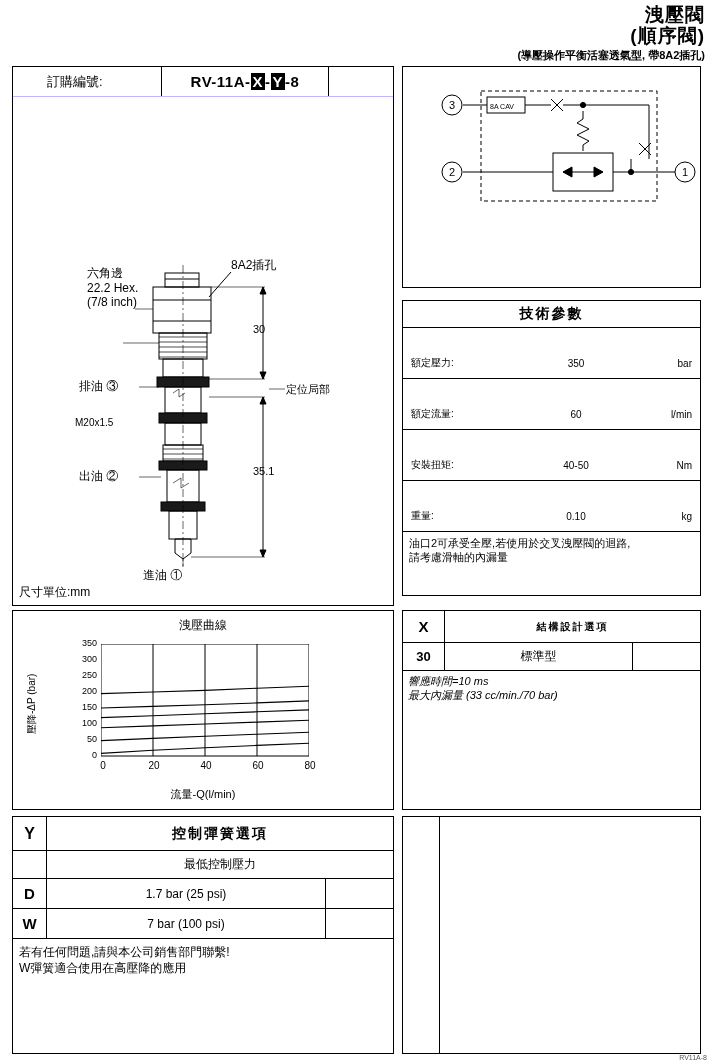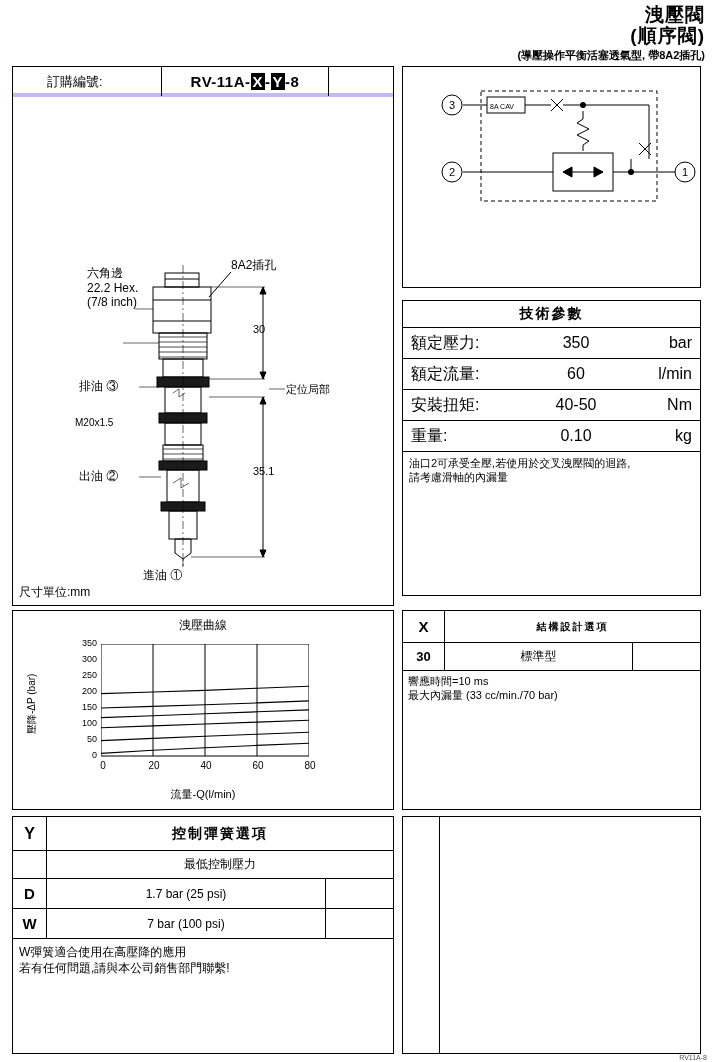--- a/index.html
+++ b/index.html
@@ -20,21 +20,21 @@
   }
   .header .t1 { font-size:19px; font-weight:bold; letter-spacing:1px; line-height:21px;}
   .header .t2 { font-size:19px; font-weight:bold; letter-spacing:1px; line-height:21px;}
   .header .t3 { font-size:11px; font-weight:bold; line-height:14px; margin-top:2px;}
 
   
   .box { position:absolute; border:1px solid #000; background:#fff; }
 
   
   #order-box { left:12px; top:66px; width:382px; height:540px; }
-  .order-row { position:relative; height:30px; border-bottom:4px solid #c4b5fd; }
+  .order-row { position:relative; height:30px; border-bottom:1px solid #c4b5fd; }
   .order-label { position:absolute; left:34px; top:6px; font-size:13px; }
   .order-code-cell {
     position:absolute; left:148px; top:0; width:168px; height:29px;
     border-left:1px solid #000; border-right:1px solid #000;
     display:flex; align-items:center; justify-content:center;
   }
   .order-code { font-size:15px; font-weight:bold; letter-spacing:0.5px; }
   .order-code .inv {
     background:#000; color:#fff; padding:0 2px; display:inline-block;
   }
@@ -50,21 +50,21 @@
   #schematic-box { left:402px; top:66px; width:299px; height:222px; }
 
   
   #spec-box { left:402px; top:300px; width:299px; height:296px; }
   .spec-title {
     height:27px; border-bottom:1px solid #000; display:flex; align-items:center;
     justify-content:center; font-size:14px; font-weight:bold; letter-spacing:2px;
   }
   .spec-row {
     height:31px; border-bottom:1px solid #000; display:flex; align-items:center;
-    font-size:16px; position:relative;
+    font-size:10px; position:relative;margin-top:20px;
   }
   .spec-row .k { position:absolute; left:8px; }
   .spec-row .v { position:absolute; left:128px; width:90px; text-align:center; }
   .spec-row .u { position:absolute; right:8px; }
   .spec-note { font-size:11px; padding:4px 6px; line-height:14px; }
 
   
   #curve-box { left:12px; top:610px; width:382px; height:200px; }
   .curve-title { text-align:center; font-size:12px; margin-top:6px; }
   .chart-wrap { position:relative; width:100%; height:150px; }
@@ -85,21 +85,21 @@
   }
   .opt-head .c2 { flex:1; display:flex; align-items:center; justify-content:center;
     font-size:10px; font-weight:bold; letter-spacing:2px; }
   .opt-row { height:28px; border-bottom:1px solid #000; display:flex; }
   .opt-row .c1 {
     width:42px; border-right:1px solid #000; display:flex; align-items:center;
     justify-content:center; font-size:13px; font-weight:bold;
   }
   .opt-row .c2 { flex:1; display:flex; align-items:center; justify-content:center; font-size:12px; }
   .opt-row .c3 { width:68px; border-left:1px solid #000; }
-  .opt-note { font-size:11px; padding:3px 5px; line-height:14px; }
+  .opt-note { font-size:11px; padding:3px 5px; line-height:14px;font-style:italic; }
 
   
   #y-box { left:12px; top:816px; width:382px; height:238px; }
   .y-head { height:34px; border-bottom:1px solid #000; display:flex; }
   .y-head .c1 { width:34px; border-right:1px solid #000; display:flex; align-items:center;
     justify-content:center; font-size:16px; font-weight:bold; }
   .y-head .c2 { flex:1; display:flex; align-items:center; justify-content:center;
     font-size:14px; font-weight:bold; letter-spacing:2px; }
   .y-sub { height:28px; border-bottom:1px solid #000; display:flex; }
   .y-sub .c1 { width:34px; border-right:1px solid #000; }
@@ -368,22 +368,22 @@
       <div class="c1">D</div>
       <div class="c2">1.7 bar  (25 psi)</div>
       <div class="c3"></div>
     </div>
     <div class="y-row">
       <div class="c1">W</div>
       <div class="c2">7 bar  (100 psi)</div>
       <div class="c3"></div>
     </div>
     <div class="y-note">
+      <div>若有任何問題,請與本公司銷售部門聯繫!</div>
       <div>W彈簧適合使用在高壓降的應用</div>
-      <div>若有任何問題,請與本公司銷售部門聯繫!</div>
     </div>
   </div>
 
   <div class="box" id="empty-box">
     <div class="inner-line"></div>
   </div>
 
   <div class="corner-code">RV11A-8</div>
 </div>
 

